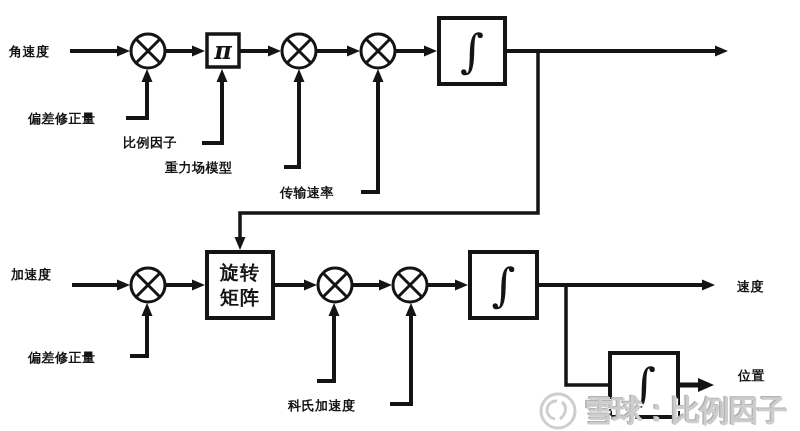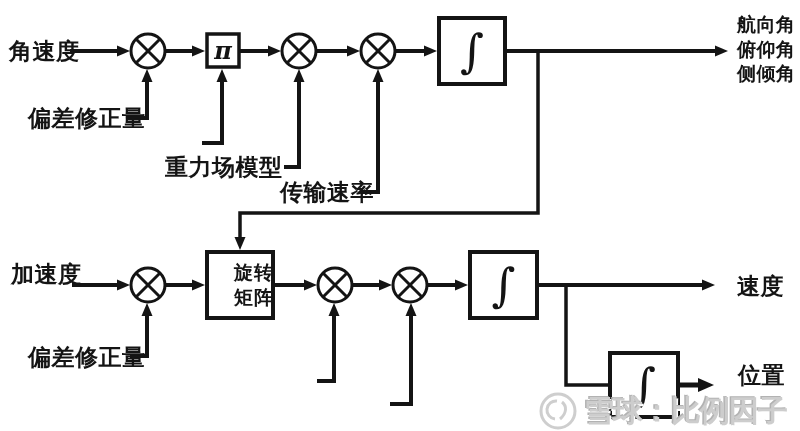--- a/index.html
+++ b/index.html
@@ -4,21 +4,21 @@
 <style>
   html,body{margin:0;padding:0;background:#ffffff;}
   .stage{
     position:relative;width:800px;height:431px;background:#ffffff;
     overflow:hidden;
     font-family:"Liberation Sans","DejaVu Sans",sans-serif;
   }
   .stage svg{position:absolute;left:0;top:0;}
   .lbl{
     position:absolute;
-    font-weight:700;font-size:23px;line-height:19px;color:#141414;
+    font-weight:700;font-size:13px;line-height:19px;color:#141414;
     white-space:nowrap;letter-spacing:0.5px;
   }
   .outstack{position:absolute;left:737px;top:13px;text-align:left;}
   .outstack .oline{
     font-weight:700;font-size:19px;line-height:24.5px;color:#141414;
     letter-spacing:0.5px;white-space:nowrap;
   }
   .blocktext{
     position:absolute;display:flex;flex-direction:column;
     align-items:center;justify-content:center;color:#141414;
@@ -28,21 +28,21 @@
     font-family:"DejaVu Serif","Liberation Serif",serif;
     font-style:italic;font-weight:700;font-size:24px;
   }
   .int-sym{
     font-family:"DejaVu Serif","Liberation Serif",serif;
     font-style:italic;font-weight:400;font-size:46px;padding-bottom:4px;
   }
   .int1{left:439px;top:18px;width:66px;height:66px;}
   .int2{left:470px;top:252px;width:67px;height:66px;}
   .int3{left:610px;top:353px;width:68px;height:64px;}
-  .rotbox{left:221px;top:252px;width:66px;height:66px;justify-content:center;}
+  .rotbox{left:207px;top:252px;width:66px;height:66px;justify-content:center;}
   .rotbox div{font-weight:700;font-size:19px;line-height:25px;letter-spacing:1px;}
   .watermark-text{
     position:absolute;left:584px;top:394px;
     font-weight:700;font-size:30px;line-height:34px;letter-spacing:-1px;
     color:#cdcdcd;white-space:nowrap;z-index:3;
     text-shadow:-1.5px -1.5px 0 #b2b2b2, 1.5px 1.5px 0 #ffffff;
   }
 </style>
 </head>
 <body>
@@ -148,36 +148,33 @@
       <circle cx="558" cy="411" r="17"></circle>
       <path d="M555,419 A9,9 0 1 1 557,401"></path>
       <path d="M562,402 C567,406 567,413 560,419"></path>
     </g>
   </svg>
 
   <div class="lbl" style="left:9px;top:42px">角速度</div>
 
   <div class="lbl" style="left:28px;top:109px">偏差修正量</div>
 
+  <div class="lbl" style="left:123px;top:133px">比例因子</div>
 
   <div class="lbl" style="left:165px;top:158px">重力场模型</div>
 
   <div class="lbl" style="left:280px;top:183px">传输速率</div>
 
-  <div class="outstack">
-    <div class="oline">航向角</div>
-    <div class="oline">俯仰角</div>
-    <div class="oline">侧倾角</div>
-  </div>
 
   <div class="lbl" style="left:11px;top:265px">加速度</div>
 
   <div class="lbl" style="left:28px;top:348px">偏差修正量</div>
 
 
+  <div class="lbl" style="left:288px;top:396px">科氏加速度</div>
 
   <div class="lbl" style="left:737px;top:277px">速度</div>
 
   <div class="lbl" style="left:738px;top:366px">位置</div>
 
   <div class="blocktext pi-sym">π</div>
   <div class="blocktext int-sym int1">∫</div>
   <div class="blocktext int-sym int2">∫</div>
   <div class="blocktext int-sym int3">∫</div>
   <div class="blocktext rotbox">

